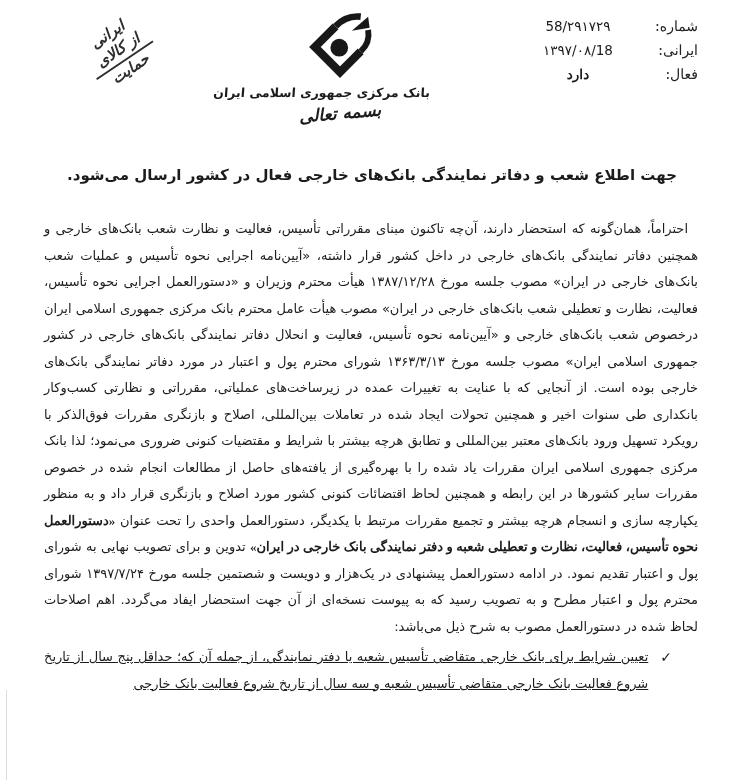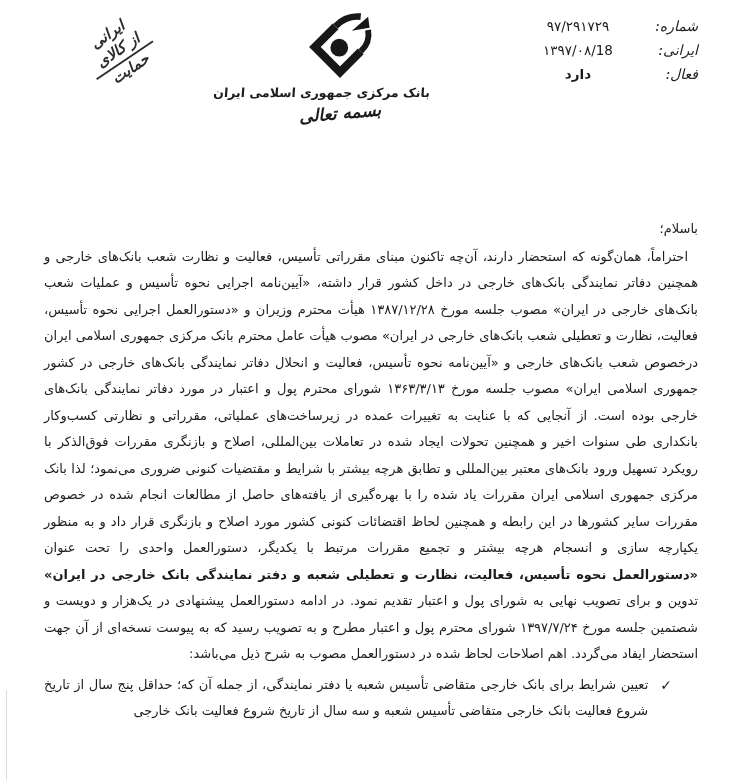--- a/index.html
+++ b/index.html
@@ -28,42 +28,42 @@
   }
   .besmele{
     font-family:"DejaVu Serif",serif;font-style:italic;font-weight:bold;
     font-size:17px;margin-top:3px;transform:rotate(-5deg);
   }
 
   
   .meta{position:absolute;top:18px;right:46px;direction:rtl;font-size:13.5px;}
   .meta-row{display:flex;align-items:baseline;margin-bottom:8px;}
   .meta-label{
-    width:54px;font-family:"DejaVu Serif",serif;font-style:italic;
+    width:54px;font-family:"DejaVu Serif",serif;
     font-size:14px;color:#222;text-align:right;
   }
   .meta-value{width:132px;text-align:center;letter-spacing:1px;white-space:nowrap;}
-  .bold{font-weight:bold;}
+  .bold{font-weight:bold;font-family:Liberation Serif, serif;}
 
   
   .subject{
     position:absolute;top:166px;left:0;right:0;text-align:center;
     font-weight:bold;font-size:15px;
   }
 
   
   .content{
     position:absolute;top:216px;right:46px;left:44px;
     font-size:13px;line-height:26.5px;text-align:justify;text-align-last:right;
   }
   .salutation{margin:0 0 1px 0;}
   .body-paragraph{margin:0;text-indent:10px;}
   .bullet{display:flex;direction:rtl;margin-top:4px;padding-right:26px;}
   .check{margin-left:12px;font-size:14px;line-height:26.5px;}
-  .bullet-text{flex:1;text-align:justify;text-align-last:right;}
+  .bullet-text{flex:1;text-align:justify;text-align-last:right;text-decoration:underline;}
 
   
   .scan-edge{position:absolute;left:6px;top:690px;width:1px;height:90px;background:#bdbdbd;opacity:.55;}
 </style>
 </head>
 <body>
 
 <div class="page">
 
   <div class="stamp">
@@ -82,35 +82,35 @@
         <circle cx="49" cy="51" r="12" fill="#181818"></circle>
       </svg>
     </span>
     <div class="bank-name">بانک مرکزی جمهوری اسلامی ایران</div>
     <div class="besmele">بسمه تعالی</div>
   </div>
 
   <div class="meta">
     <div class="meta-row">
       <span class="meta-label">شماره:</span>
-      <span class="meta-value">۹۷/۲۹۱۷۲۹</span>
+      <span class="meta-value">58/۲۹۱۷۲۹</span>
     </div>
     <div class="meta-row">
       <span class="meta-label">ایرانی:</span>
       <span class="meta-value">۱۳۹۷/۰۸/18</span>
     </div>
     <div class="meta-row">
       <span class="meta-label">فعال:</span>
       <span class="meta-value bold">دارد</span>
     </div>
   </div>
 
+  <div class="subject">جهت اطلاع شعب و دفاتر نمایندگی بانک‌های خارجی فعال در کشور ارسال می‌شود.</div>
 
   <div class="content">
-    <p class="salutation">باسلام؛</p>
     <p class="body-paragraph"><span>احتراماً، همان‌گونه که استحضار دارند، آن‌چه تاکنون مبنای مقرراتی تأسیس، فعالیت و نظارت شعب بانک‌های خارجی و همچنین دفاتر نمایندگی بانک‌های خارجی در داخل کشور قرار داشته، «آیین‌نامه اجرایی نحوه تأسیس و عملیات شعب بانک‌های خارجی در ایران» مصوب جلسه مورخ ۱۳۸۷/۱۲/۲۸ هیأت محترم وزیران و «دستورالعمل اجرایی نحوه تأسیس، فعالیت، نظارت و تعطیلی شعب بانک‌های خارجی در ایران» مصوب هیأت عامل محترم بانک مرکزی جمهوری اسلامی ایران درخصوص شعب بانک‌های خارجی و «آیین‌نامه نحوه تأسیس، فعالیت و انحلال دفاتر نمایندگی بانک‌های خارجی در کشور جمهوری اسلامی ایران» مصوب جلسه مورخ ۱۳۶۳/۳/۱۳ شورای محترم پول و اعتبار در مورد دفاتر نمایندگی بانک‌های خارجی بوده است. از آنجایی که با عنایت به تغییرات عمده در زیرساخت‌های عملیاتی، مقرراتی و نظارتی کسب‌وکار بانکداری طی سنوات اخیر و همچنین تحولات ایجاد شده در تعاملات بین‌المللی، اصلاح و بازنگری مقررات فوق‌الذکر با رویکرد تسهیل ورود بانک‌های معتبر بین‌المللی و تطابق هرچه بیشتر با شرایط و مقتضیات کنونی ضروری می‌نمود؛ لذا بانک مرکزی جمهوری اسلامی ایران مقررات یاد شده را با بهره‌گیری از یافته‌های حاصل از مطالعات انجام شده در خصوص مقررات سایر کشورها در این رابطه و همچنین لحاظ اقتضائات کنونی کشور مورد اصلاح و بازنگری قرار داد و به منظور یکپارچه سازی و انسجام هرچه بیشتر و تجمیع مقررات مرتبط با یکدیگر، دستورالعمل واحدی را تحت عنوان </span><span class="bold">«دستورالعمل نحوه تأسیس، فعالیت، نظارت و تعطیلی شعبه و دفتر نمایندگی بانک خارجی در ایران»</span><span> تدوین و برای تصویب نهایی به شورای پول و اعتبار تقدیم نمود. در ادامه دستورالعمل پیشنهادی در یک‌هزار و دویست و شصتمین جلسه مورخ ۱۳۹۷/۷/۲۴ شورای محترم پول و اعتبار مطرح و به تصویب رسید که به پیوست نسخه‌ای از آن جهت استحضار ایفاد می‌گردد. اهم اصلاحات لحاظ شده در دستورالعمل مصوب به شرح ذیل می‌باشد:</span></p>
     <div class="bullet">
       <span class="check">✓</span>
       <div class="bullet-text">تعیین شرایط برای بانک خارجی متقاضی تأسیس شعبه یا دفتر نمایندگی، از جمله آن که؛ حداقل پنج سال از تاریخ شروع فعالیت بانک خارجی متقاضی تأسیس شعبه و سه سال از تاریخ شروع فعالیت بانک خارجی</div>
     </div>
   </div>
 
   <div class="scan-edge"></div>
 </div>
 

